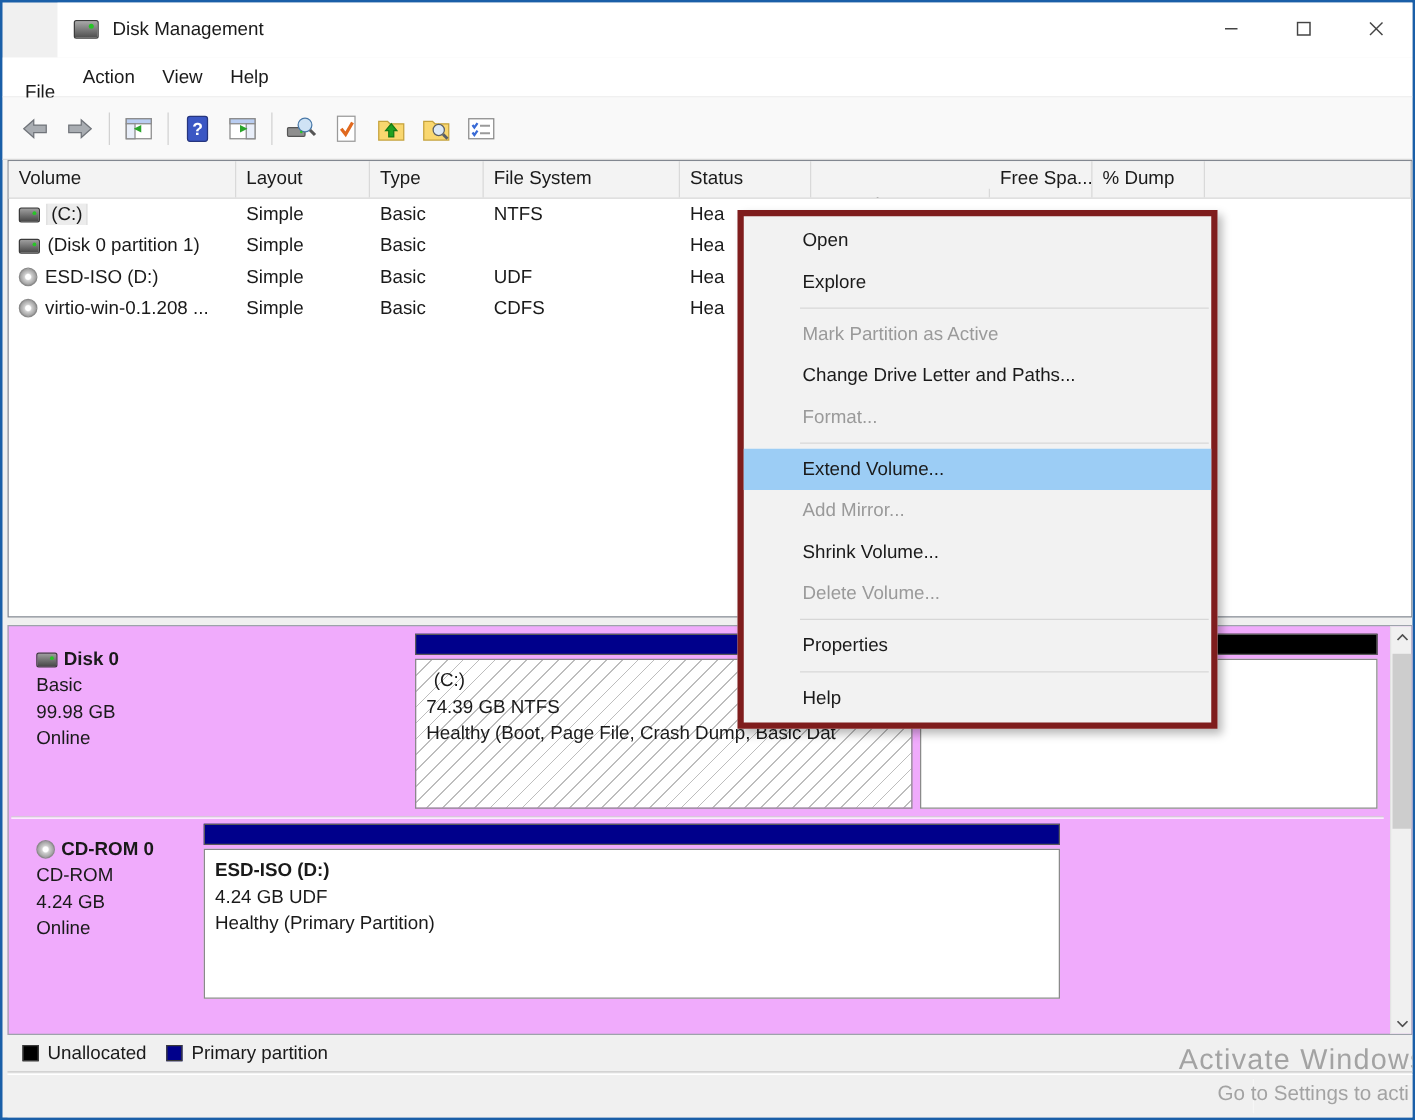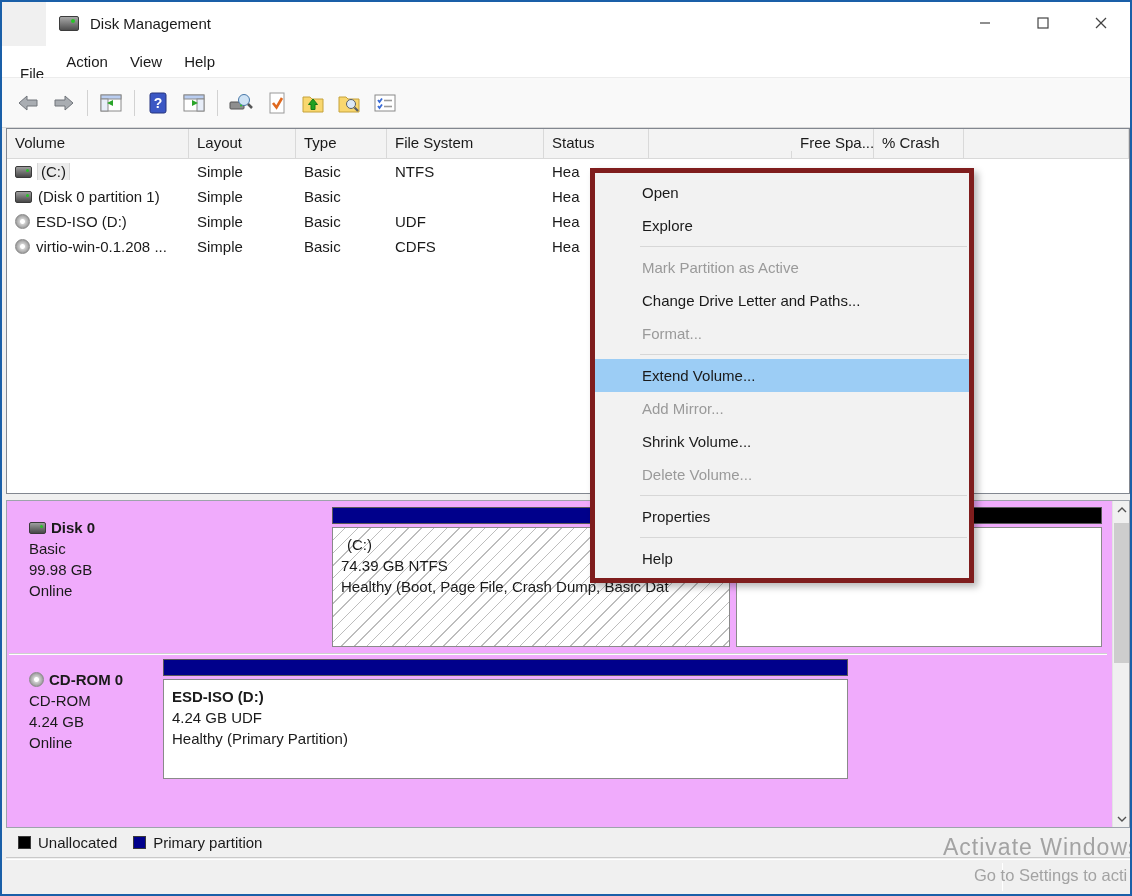--- a/index.html
+++ b/index.html
@@ -189,21 +189,21 @@
 
   <div class="upper-pane">
     <div class="vol-header">
       <div class="vh-cell c-volume">Volume</div>
       <div class="vh-cell c-layout">Layout</div>
       <div class="vh-cell c-type">Type</div>
       <div class="vh-cell c-fs">File System</div>
       <div class="vh-cell c-status">Status</div>
       <div class="vh-cell c-cap">Capacity</div>
       <div class="vh-cell c-free">Free Spa...</div>
-      <div class="vh-cell c-pfree">% Crash</div>
+      <div class="vh-cell c-pfree">% Dump</div>
       <div class="vh-cell c-extra"></div>
     </div>
 
     <div class="vrow">
       <div class="v-cell c-volume">
           <span class="hdd-ic"></span>
           <span class="sel-chip">(C:)</span>
         </div>
       <div class="v-cell c-layout">Simple</div>
       <div class="v-cell c-type">Basic</div>
@@ -266,21 +266,21 @@
         <div class="pbar black"></div>
         <div class="pbody">
           <div>25.50 GB</div>
           <div>Unallocated</div>
         </div>
       </div>
     </div>
 
     <div class="hsep" style="top:152px;"></div>
 
-    <div class="disk-row" style="top:158px; height:120px;">
+    <div class="disk-row" style="top:158px; height:140px;">
       <div class="dlabel">
         <div class="dname">
             <span class="cd-ic"></span>
             <span>CD-ROM 0</span>
           </div>
         <div>CD-ROM</div>
         <div>4.24 GB</div>
         <div>Online</div>
       </div>
       <div class="part" style="left:156px; width:685px;">

